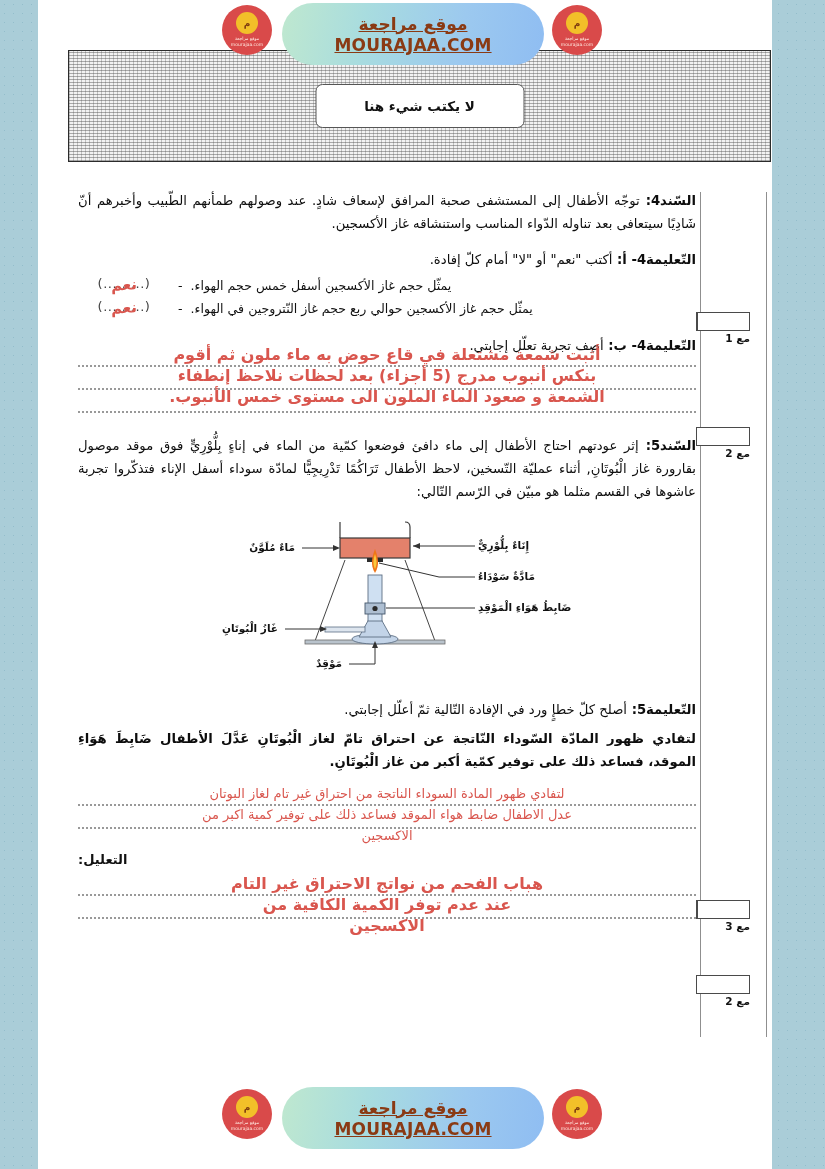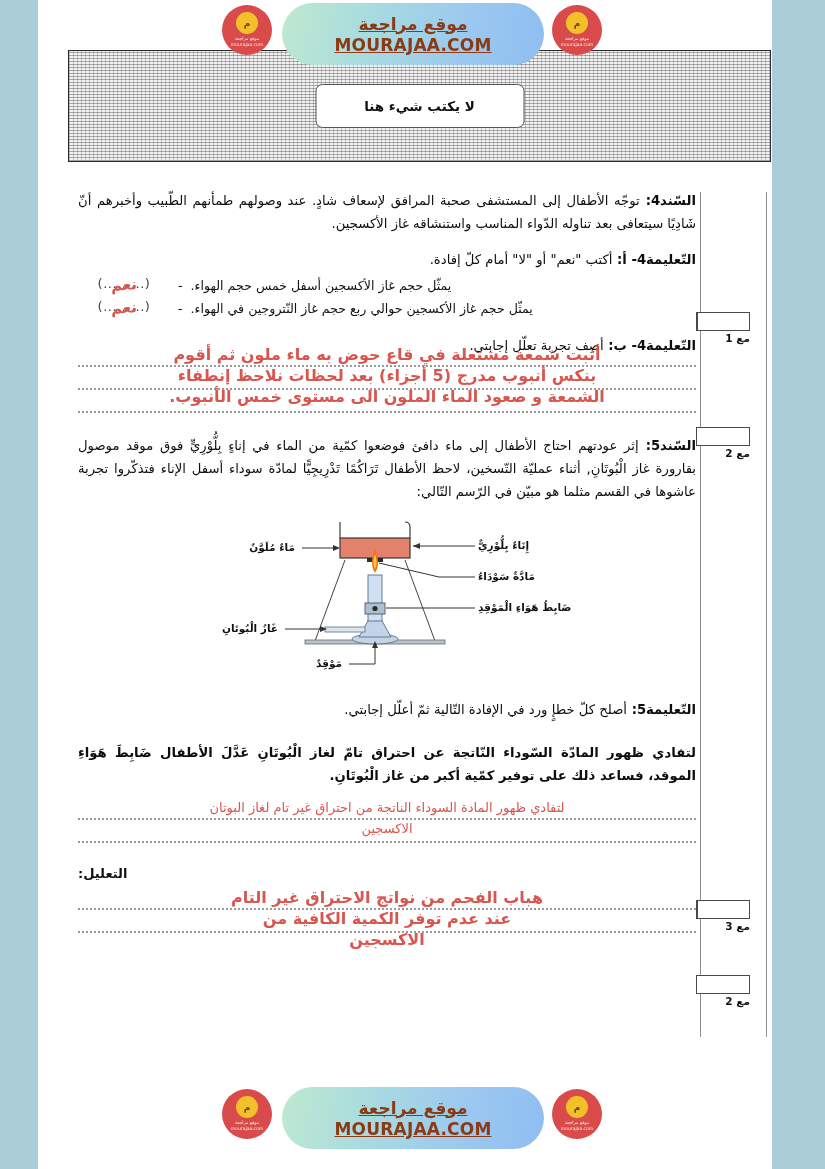--- a/index.html
+++ b/index.html
@@ -463,28 +463,29 @@
     <div class="diagram-label" style="left:271px; top:82px;">ضَابِطُ هَوَاءِ الْمَوْقِدِ</div>
     <div class="diagram-label" style="right:289px; top:103px;">غَازُ الْبُوتَانِ</div>
     <div class="diagram-label" style="right:225px; top:138px;">مَوْقِدٌ</div>
   </div>
 
   <div class="body-text" style="text-align:right; margin-top:10px;">
     <span class="lead">التّعليمة5:</span>
     <span class="soft">أصلح كلّ خطإٍ ورد في الإفادة التّالية ثمّ أعلّل إجابتي.</span>
   </div>
 
-  <div class="body-text blk" style="margin-top:20px;">لتفادي ظهور المادّة السّوداء النّاتجة عن احتراق تامّ لغاز الْبُوتَانِ عَدَّلَ الأطفال ضَابِطَ هَوَاءِ الموقد، فساعد ذلك على توفير كمّية أكبر من غاز  الْبُوتَانِ.</div>
+  <div class="body-text blk" style="margin-top:6px;">لتفادي ظهور المادّة السّوداء النّاتجة عن احتراق تامّ لغاز الْبُوتَانِ عَدَّلَ الأطفال ضَابِطَ هَوَاءِ الموقد، فساعد ذلك على توفير كمّية أكبر من غاز  الْبُوتَانِ.</div>
 
   <div class="dotted-area" style="margin-top:10px;">
     <div class="dotted-line"></div>
     <div class="dotted-line"></div>
     <div class="dotted-line" style="border-bottom:none;"></div>
     <div class="handwriting-overlay small">
       <span class="hw-line">لتفادي ظهور المادة السوداء الناتجة من احتراق غير تام لغاز البوتان</span>
+      <span class="hw-line">عدل الاطفال ضابط هواء الموقد فساعد ذلك على توفير كمية اكبر من</span>
       <span class="hw-line">الاكسجين</span>
     </div>
   </div>
 
   <div class="sub-label" style="text-align:left; margin-top:2px;">التعليل:</div>
 
   <div class="dotted-area" style="margin-top:6px;">
     <div class="dotted-line"></div>
     <div class="dotted-line"></div>
     <div class="dotted-line" style="border-bottom:none;"></div>

